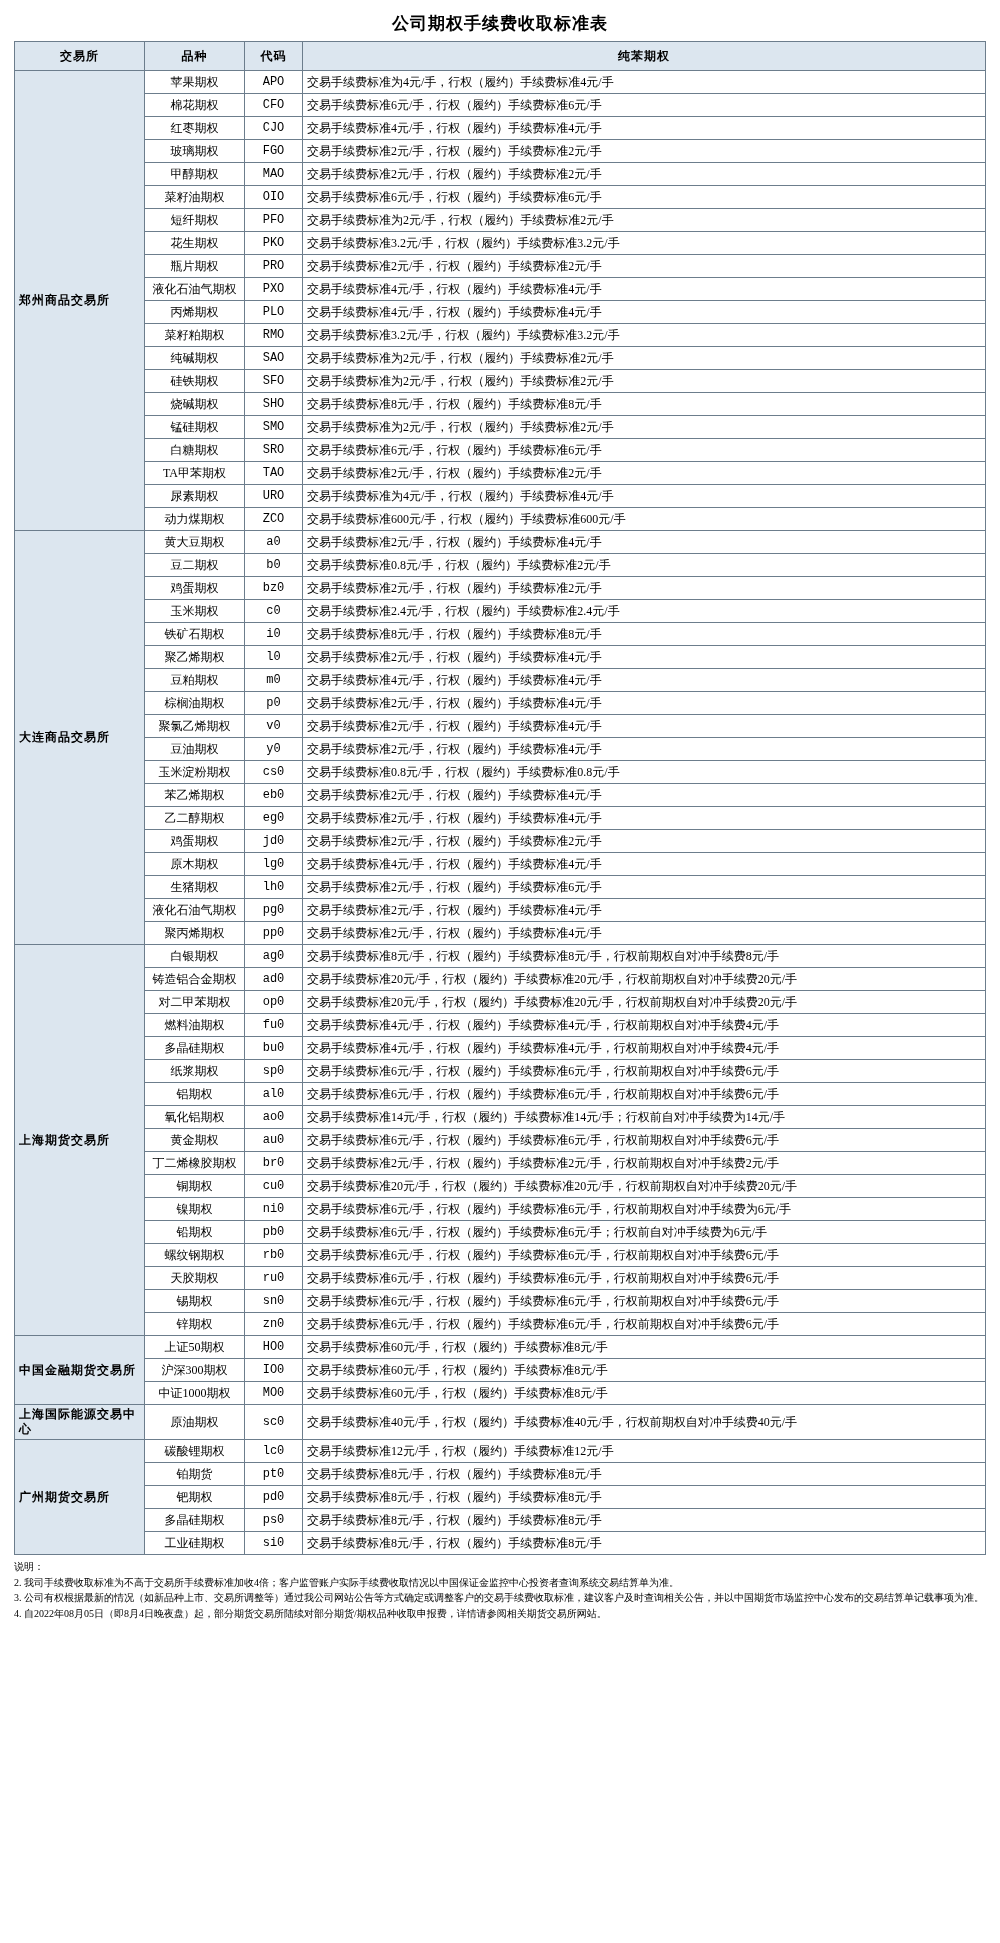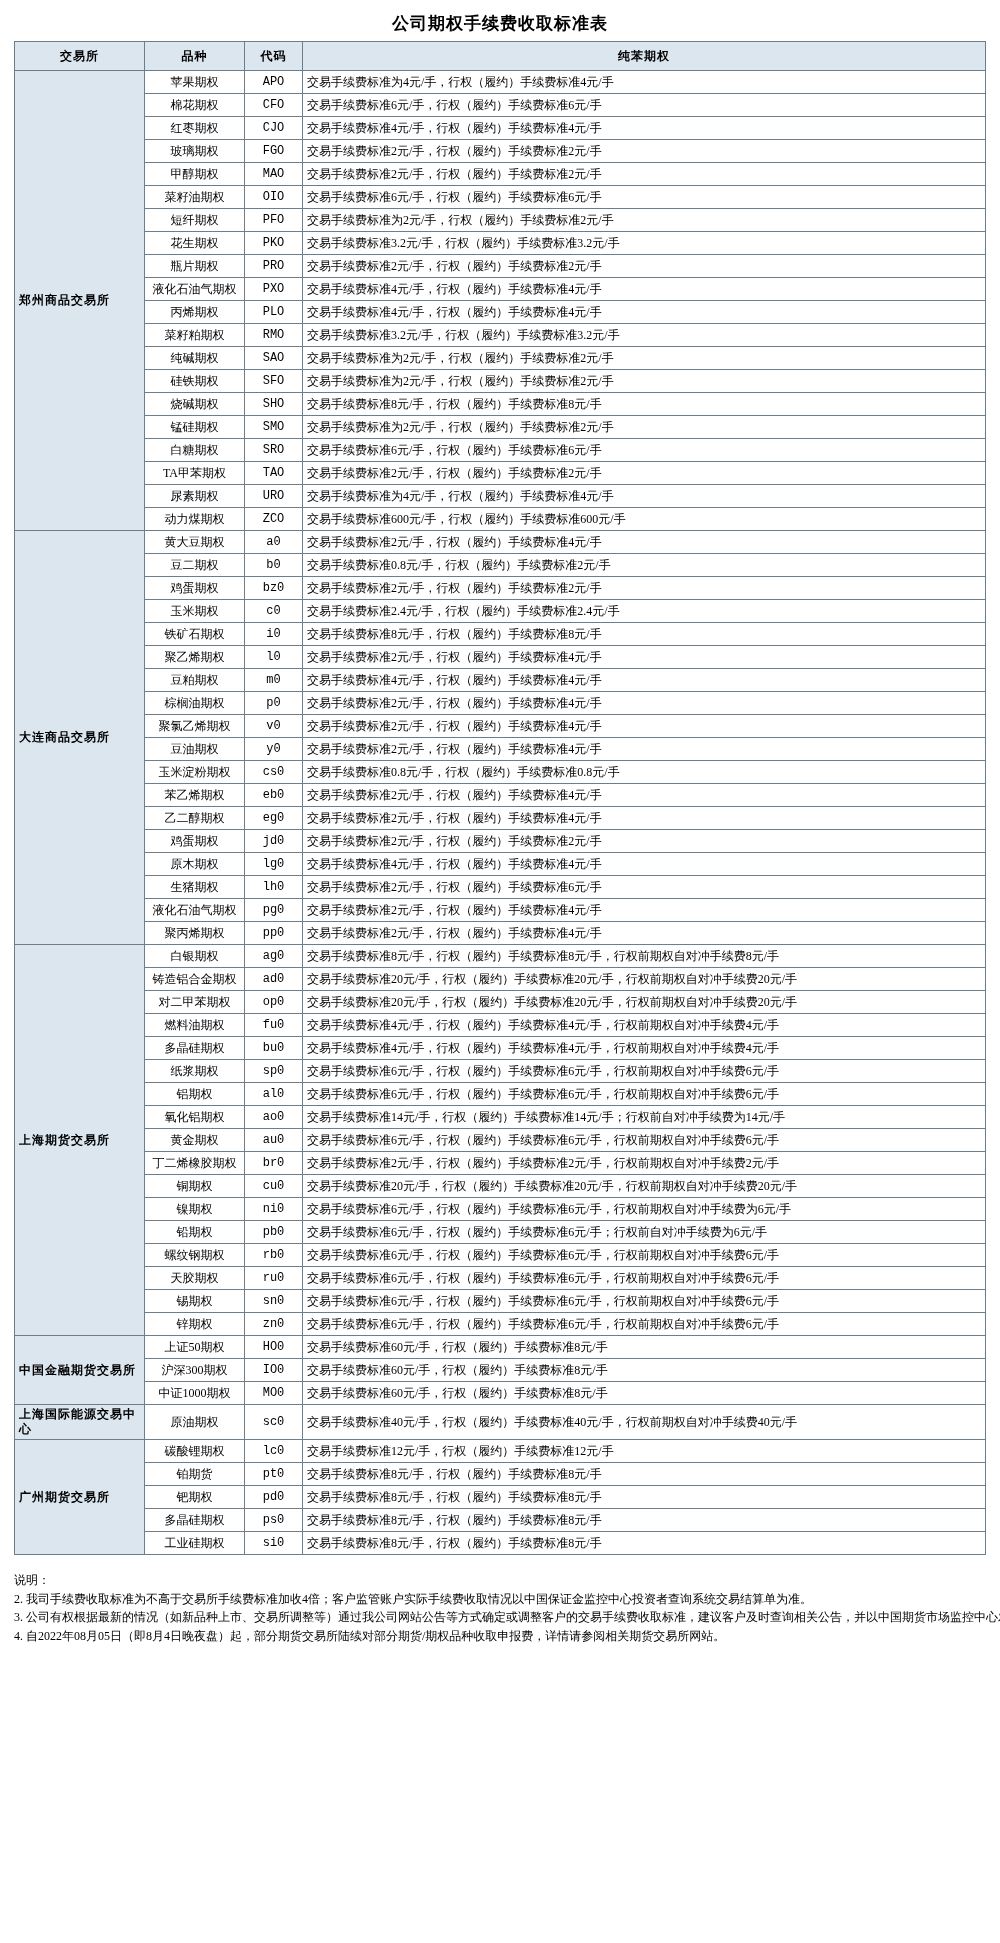--- a/index.html
+++ b/index.html
@@ -70,22 +70,22 @@
   td.fee {
     text-align: left;
     font-size: 12px;
     padding-left: 6px;
   }
   tr { height: 23px; }
   .col-exch { width: 130px; }
   .col-prod { width: 100px; }
   .col-code { width: 58px; }
   .notes {
-    margin-top: 16px;
-    font-size: 12px;
+    margin-top: 4px;
+    font-size: 10px;
     line-height: 1.55;
     font-family: "Liberation Serif", "DejaVu Serif", serif;
   }
   .notes div { white-space: nowrap; }
 </style>
 </head>
 <body>
 
 <div class="page">
 

